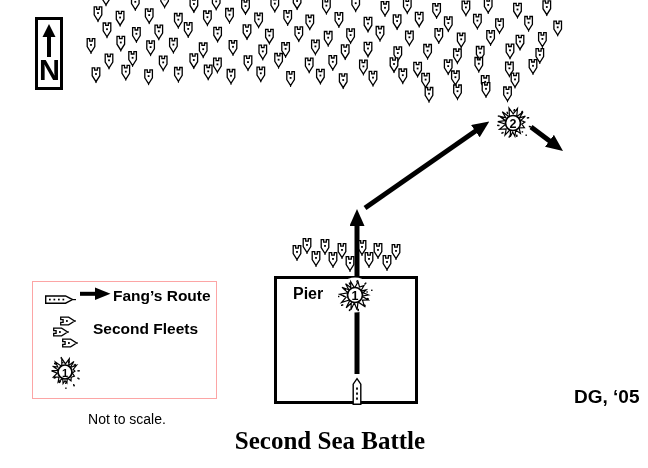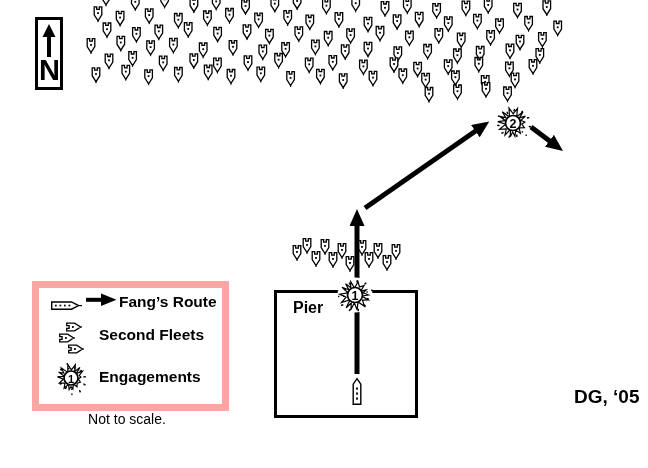--- a/index.html
+++ b/index.html
@@ -9,27 +9,27 @@
   }
   .canvas > div{z-index:1;}
   #scene{position:absolute;left:0;top:0;z-index:5;pointer-events:none;}
   .compass{
     position:absolute;left:35px;top:17px;width:22px;height:67px;
     border:3px solid #000;text-align:center;
   }
   .compass-arrow{display:block;margin:3px auto 0 auto;}
   .compass-n{font-weight:bold;font-size:29px;line-height:0.9;letter-spacing:-1px;}
   .pier-box{
-    position:absolute;left:274px;top:290px;width:138px;height:122px;
+    position:absolute;left:274px;top:276px;width:138px;height:122px;
     border:3px solid #000;
   }
   .pier-label{position:absolute;left:16px;top:6px;font-weight:bold;font-size:16px;}
   .legend{
     position:absolute;left:32px;top:281px;width:183px;height:116px;
-    border:7px solid #fca5a5;
+    border:1px solid #fca5a5;
   }
   .legend .abs{position:absolute;}
   .legend-label{font-weight:bold;font-size:15.5px;white-space:nowrap;}
   .note{
     position:absolute;left:127px;top:411px;transform:translateX(-50%);
     font-weight:normal;font-size:14px;white-space:nowrap;
   }
   .credit{position:absolute;left:574px;top:386px;font-weight:bold;font-size:19px;white-space:nowrap;}
   .map-title{
     position:absolute;left:330px;top:427px;transform:translateX(-50%);
@@ -95,25 +95,25 @@
           <rect x="25.0" y="29.1" width="1.4" height="1.4" fill="#000"></rect>
           <rect x="17.2" y="32.5" width="1.4" height="1.4" fill="#000"></rect>
           <rect x="11.5" y="25.9" width="1.4" height="1.4" fill="#000"></rect>
           <rect x="6.6" y="21.9" width="1.4" height="1.4" fill="#000"></rect>
           <rect x="4.6" y="15.4" width="1.4" height="1.4" fill="#000"></rect>
           <rect x="6.6" y="8.3" width="1.4" height="1.4" fill="#000"></rect>
           <circle cx="17" cy="17" r="7" fill="#fff" stroke="#000" stroke-width="1.7"></circle>
           <text x="17" y="17.5" text-anchor="middle" dominant-baseline="central" font-size="11" font-weight="bold" font-family="&quot;Liberation Sans&quot;,sans-serif" fill="#000">1</text>
         </g>
       </svg>
-    <div class="abs legend-label" style="left:60px;top:80px;">Engagements</div>
   </div>
 
   <div class="note">Not to scale.</div>
   <div class="credit">DG, ‘05</div>
+  <div class="map-title">Second Sea Battle</div>
 
   <svg id="scene" width="648" height="468" viewBox="0 0 648 468">
     <defs>
       <g id="ship-down">
         <path d="M1.2,0.7 H3.7 V3.1 H6.3 V0.7 H8.8 V8.6 L5,14.6 L1.2,8.6 Z" fill="#fff" stroke="#000" stroke-width="1.3"></path>
         <rect x="4.1" y="6" width="1.8" height="1.8" fill="#000"></rect>
         <line x1="5" y1="14.6" x2="5" y2="16" stroke="#000" stroke-width="1"></line>
       </g>
       <g id="fang-ship-up">
         <path d="M5,0.7 L8.8,6.2 V26.3 H1.2 V6.2 Z" fill="#fff" stroke="#000" stroke-width="1.4"></path>

